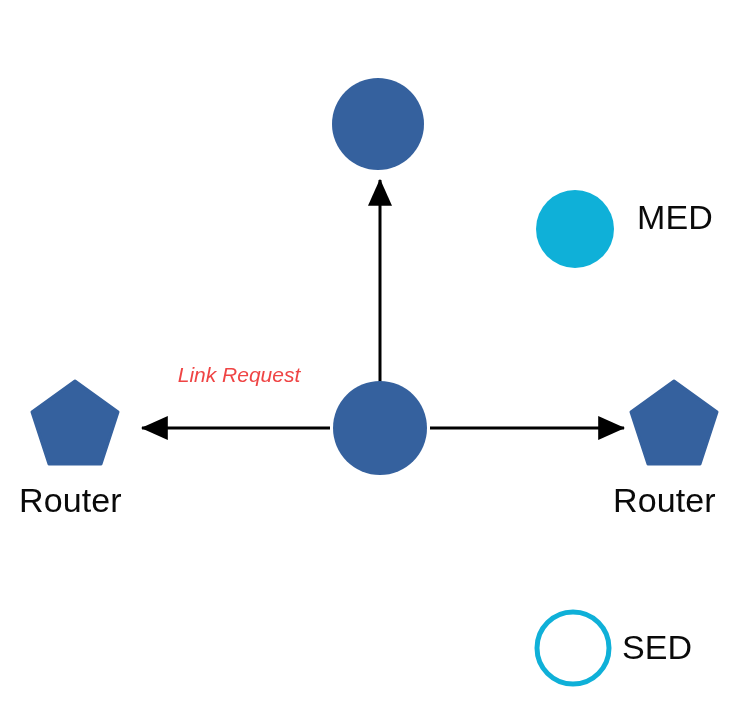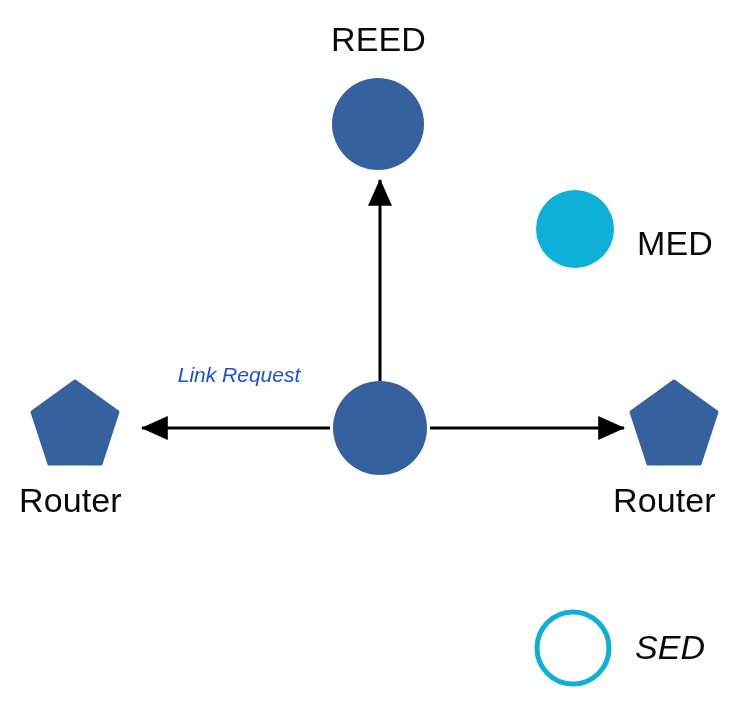--- a/index.html
+++ b/index.html
@@ -31,36 +31,36 @@
     position: absolute;
     font-family: "Liberation Sans", sans-serif;
     font-size: 34px;
     font-weight: 400;
     color: #0a0a0a;
     white-space: nowrap;
     line-height: 1;
     letter-spacing: 0.1px;
   }
   .label-reed    { left: 331px; top: 22px;  }
-  .label-med     { left: 637px; top: 226px; }
-  .label-sed     { left: 635px; top: 630px; font-style: italic; }
+  .label-med     { left: 637px; top: 200px; }
+  .label-sed     { left: 622px; top: 630px; }
   .label-router-left  { left: 19px;  top: 483px; }
   .label-router-right { left: 613px; top: 483px; }
 
   .edge-annotation {
     position: absolute;
     left: 148px;
     top: 362px;
     width: 182px;
     text-align: center;
     font-family: "Liberation Sans", sans-serif;
     font-style: italic;
     font-size: 21px;
     font-weight: 400;
-    color: #1d4ed8;
+    color: #ef4444;
     line-height: 1.28;
     white-space: nowrap;
   }
   .edge-annotation .ann-line { display: block; }
 </style>
 </head>
 <body>
 
 <div id="diagram-root">
 
@@ -85,21 +85,20 @@
       <circle cx="575" cy="229" r="39" fill="#0FB0D8"></circle>
 
       <circle cx="573" cy="648" r="36" fill="none" stroke="#0FB0D8" stroke-width="5"></circle>
 
       <polygon points="75,381 118,412 101,464 49,464 32,412" fill="#35619E" stroke="#35619E" stroke-width="3" stroke-linejoin="round"></polygon>
 
       <polygon points="674,381 717,412 700,464 648,464 631,412" fill="#35619E" stroke="#35619E" stroke-width="3" stroke-linejoin="round"></polygon>
     </g>
   </svg>
 
-  <div class="node-label label-reed">REED</div>
 
   <div class="node-label label-med">MED</div>
 
   <div class="node-label label-sed">SED</div>
 
   <div class="node-label label-router-left">Router</div>
 
   <div class="node-label label-router-right">Router</div>
 
   <div class="edge-annotation">

